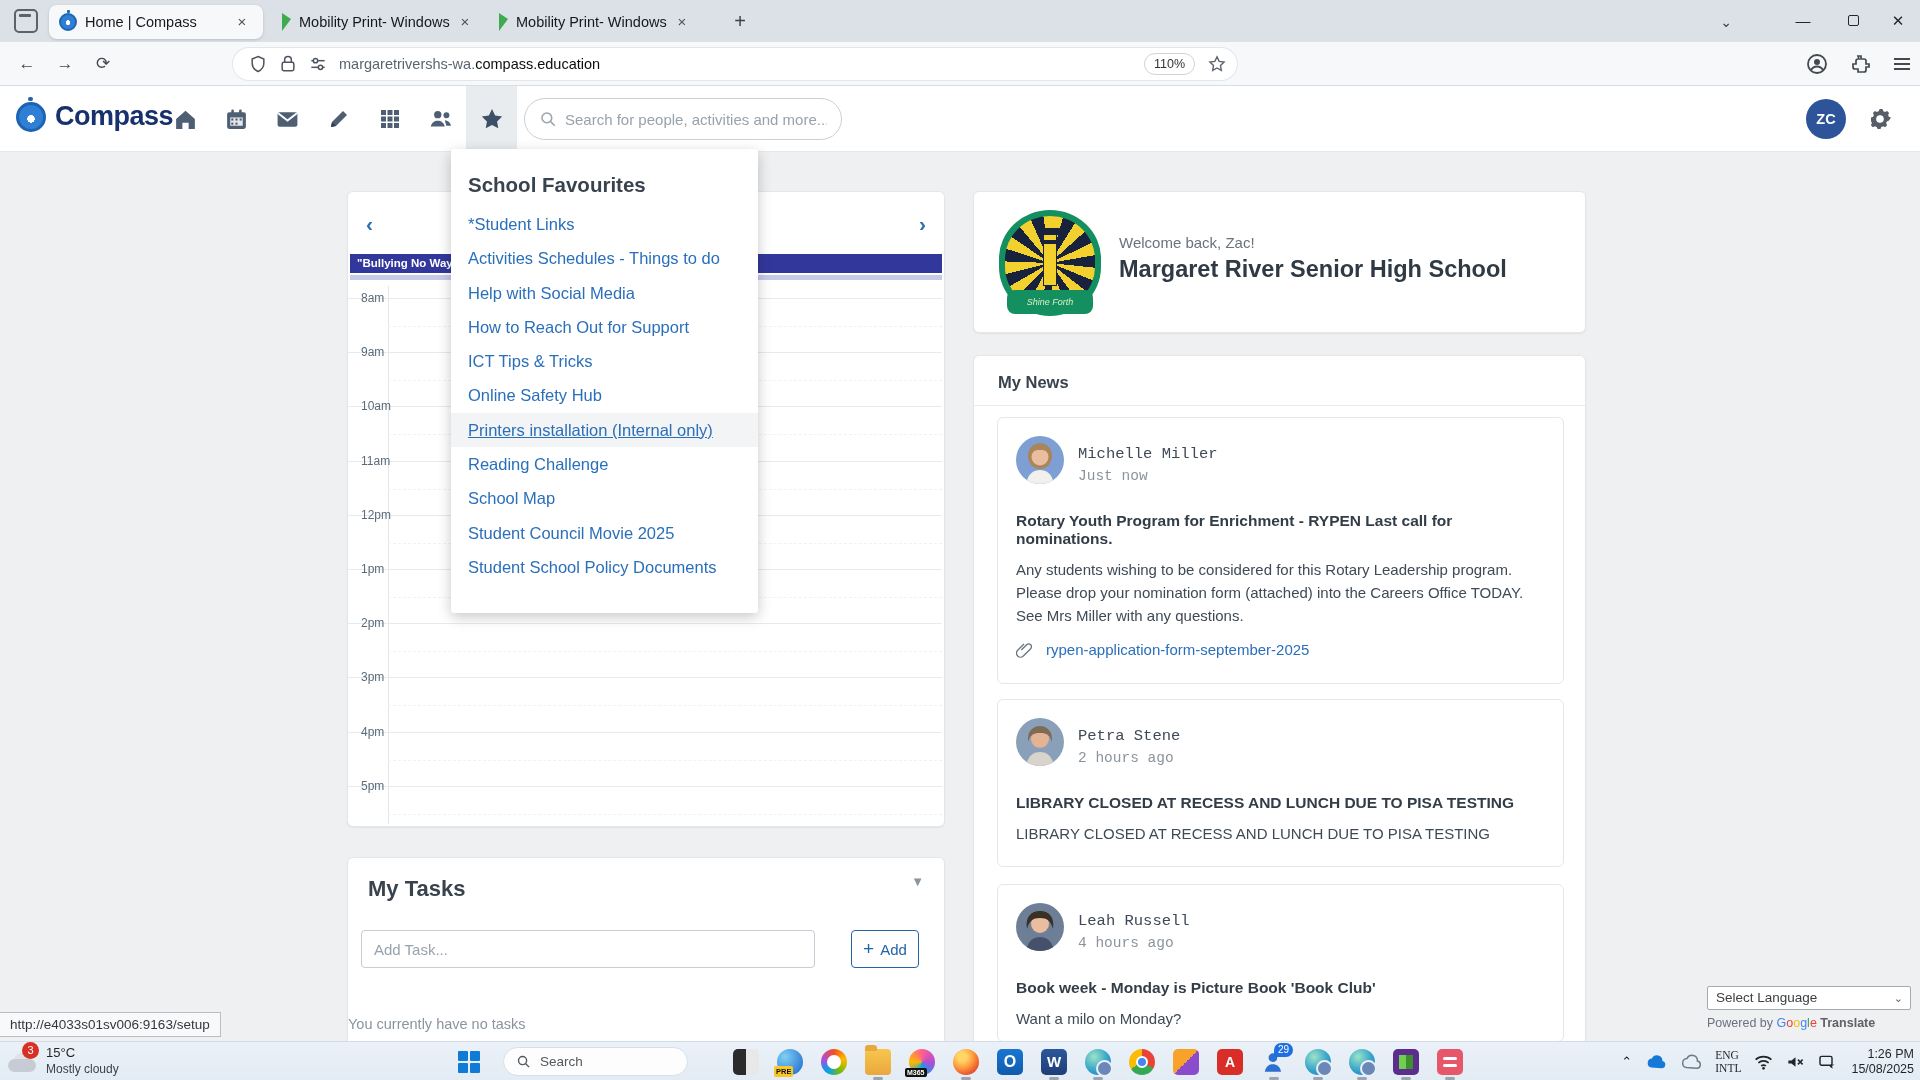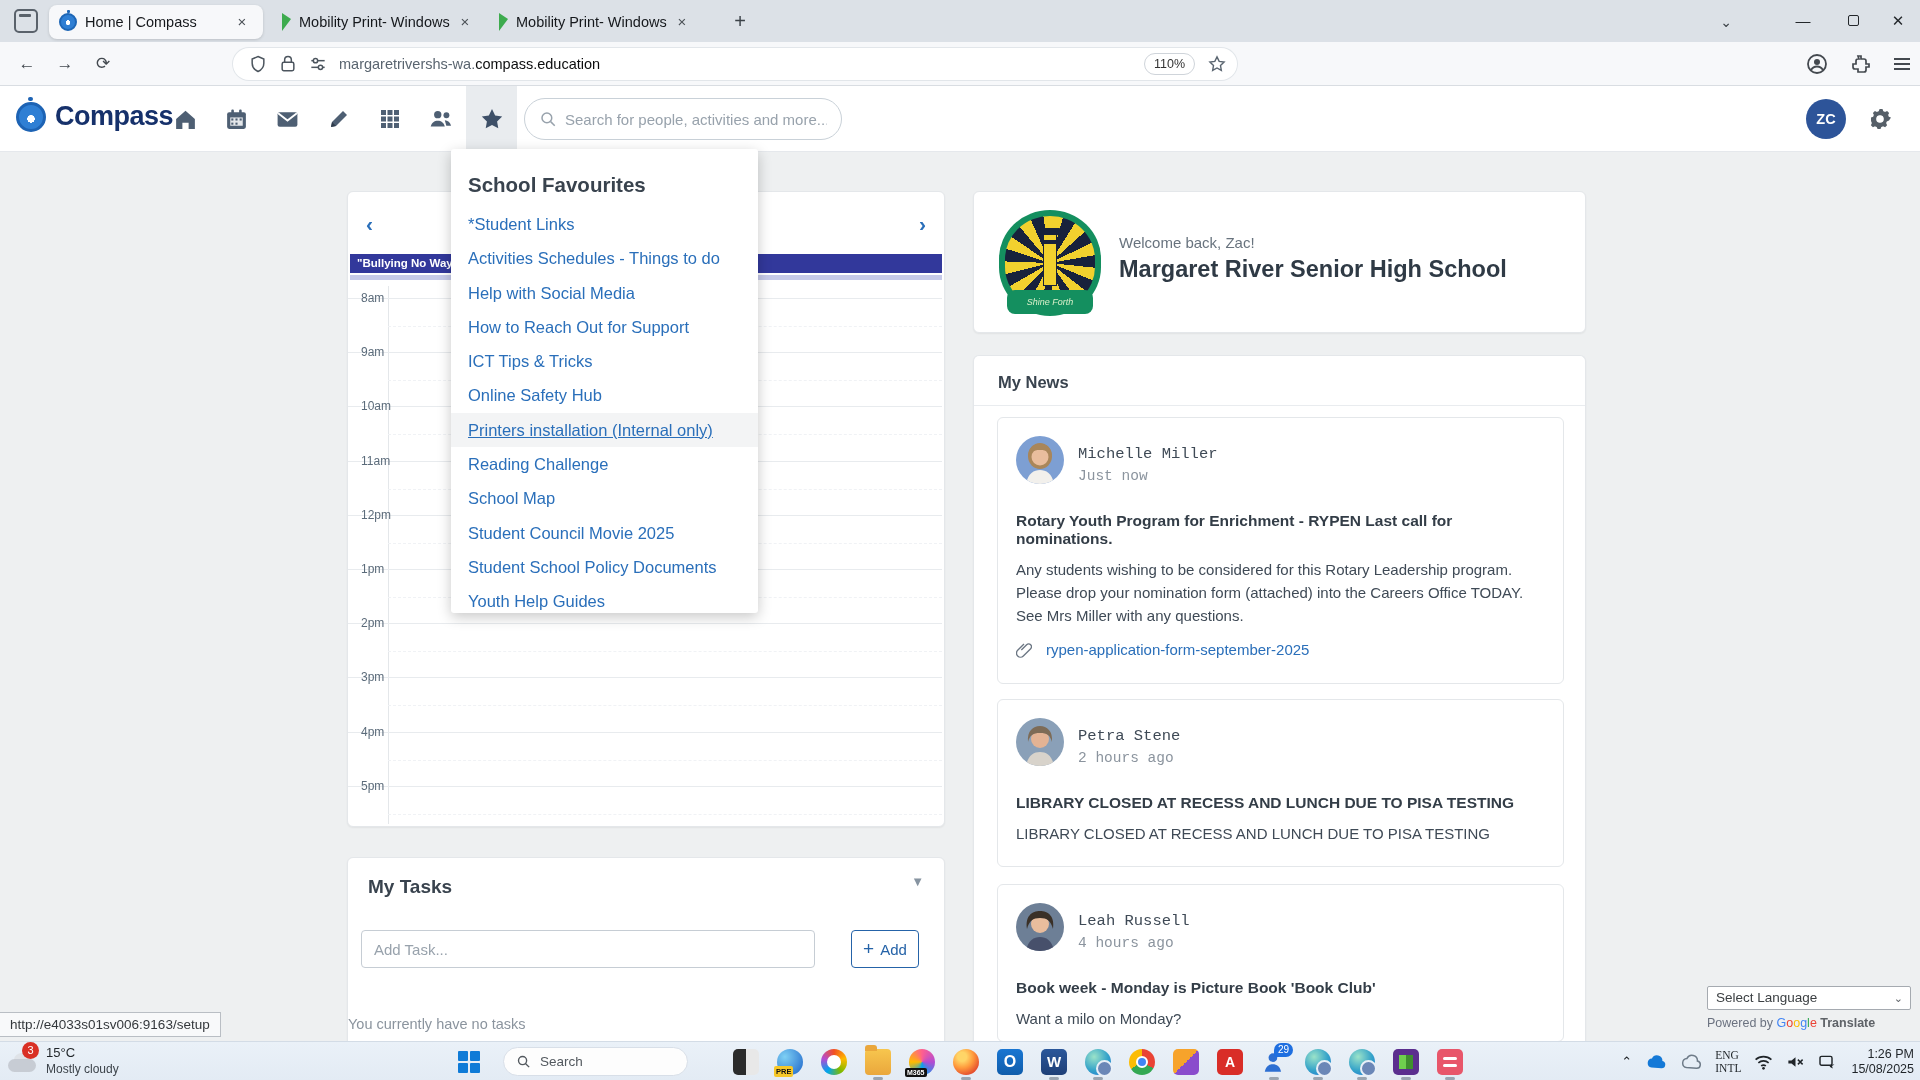--- a/index.html
+++ b/index.html
@@ -53,21 +53,21 @@
   .cal-chevron { position:absolute; top:20px; font-size:21px; color:#2a6fba; font-weight:bold; }
   .cal-banner { position:absolute; left:2px; right:2px; top:62px; height:19px; background:#32389b; color:#fff; font-size:11.5px; font-weight:bold; line-height:19px; padding-left:7px; white-space:nowrap; overflow:hidden; }
   .cal-strip2 { position:absolute; left:2px; right:2px; top:83px; height:5px; background:#c6cae9; }
   .cal-grid { position:absolute; left:0; right:2px; top:94px; bottom:2px; }
   .cal-row { position:absolute; left:0; right:0; height:54.2px; border-top:1px solid #e8ebee; }
   .cal-row::after { content:""; position:absolute; left:40px; right:0; top:27px; border-top:1px dashed #f0f2f5; }
   .cal-hour { position:absolute; left:0; top:-8px; width:36px; text-align:center; font-size:12px; color:#5b6b7a;padding-left:13px; }
   .cal-vline { position:absolute; left:40px; top:0; bottom:0; border-left:1px solid #e4e7ea; }
 
   .tasks-card { left:347px; top:857px; width:598px; height:200px; }
-  .tasks-title { position:absolute; left:20px; top:18px; font-size:19px; font-weight:bold; color:#39434e; }
+  .tasks-title { position:absolute; left:20px; top:18px; font-size:22px; font-weight:bold; color:#39434e; }
   .tasks-chevron { position:absolute; right:20px; top:16px; color:#8794a1; font-size:13px; }
   .task-input { position:absolute; left:13px; top:72px; width:454px; height:38px; border:1px solid #c6cdd4; border-radius:4px; padding:0 12px; font-size:15px; color:#333; font-family:"Liberation Sans",sans-serif; outline:none;}
   .task-input::placeholder { color:#98a2ac; }
   .task-add { position:absolute; left:503px; top:72px; width:68px; height:38px; border:1px solid #2563a8; border-radius:4px; background:#fff; color:#2563a8; font-size:15px; display:flex; align-items:center; justify-content:center; gap:6px; }
   .task-add .plus { font-size:19px; line-height:1; margin-top:-2px; }
   .tasks-empty { position:absolute; left:0; right:0; top:158px; text-align:left; font-size:14.5px; color:#8b949e; }
 
   .welcome-card { left:973px; top:191px; width:613px; height:142px; }
   .crest { position:absolute; left:25px; top:18px; width:102px; height:106px; }
   .welcome-greet { position:absolute; left:145px; top:42px; font-size:15px; color:#68737e; }
@@ -437,21 +437,20 @@
   <a class="dd-item">Activities Schedules - Things to do</a>
   <a class="dd-item">Help with Social Media</a>
   <a class="dd-item">How to Reach Out for Support</a>
   <a class="dd-item">ICT Tips &amp; Tricks</a>
   <a class="dd-item">Online Safety Hub</a>
   <a class="dd-item hover">Printers installation (Internal only)</a>
   <a class="dd-item">Reading Challenge</a>
   <a class="dd-item">School Map</a>
   <a class="dd-item">Student Council Movie 2025</a>
   <a class="dd-item">Student School Policy Documents</a>
-  <a class="dd-item">Youth Help Guides</a>
 </div>
 
 <div class="gt-select">
   <span>Select Language</span>
   <span class="chev">⌄</span>
 </div>
 <div class="gt-powered">
   <span>Powered by</span>
   <span class="g1">G</span><span class="g2">o</span><span class="g3">o</span><span class="g4">g</span><span class="g5">l</span><span class="g6">e</span>
   <span class="gt-brand2">Translate</span>

